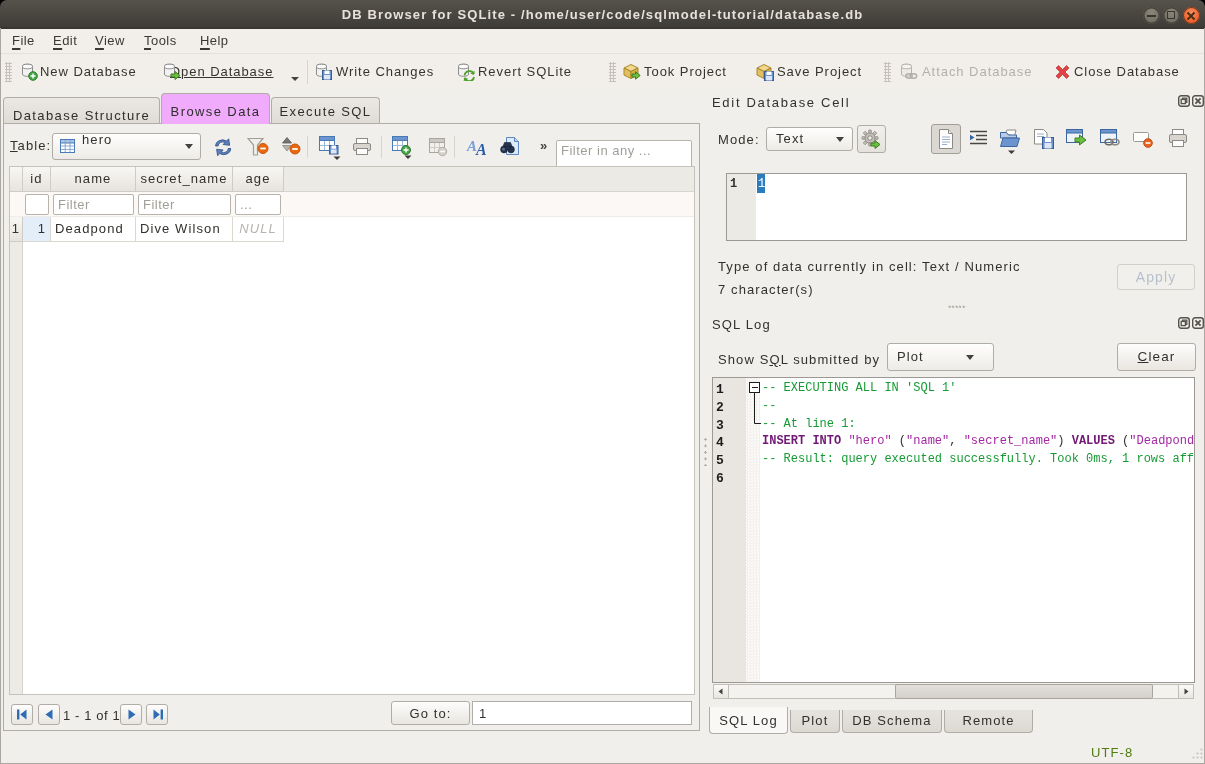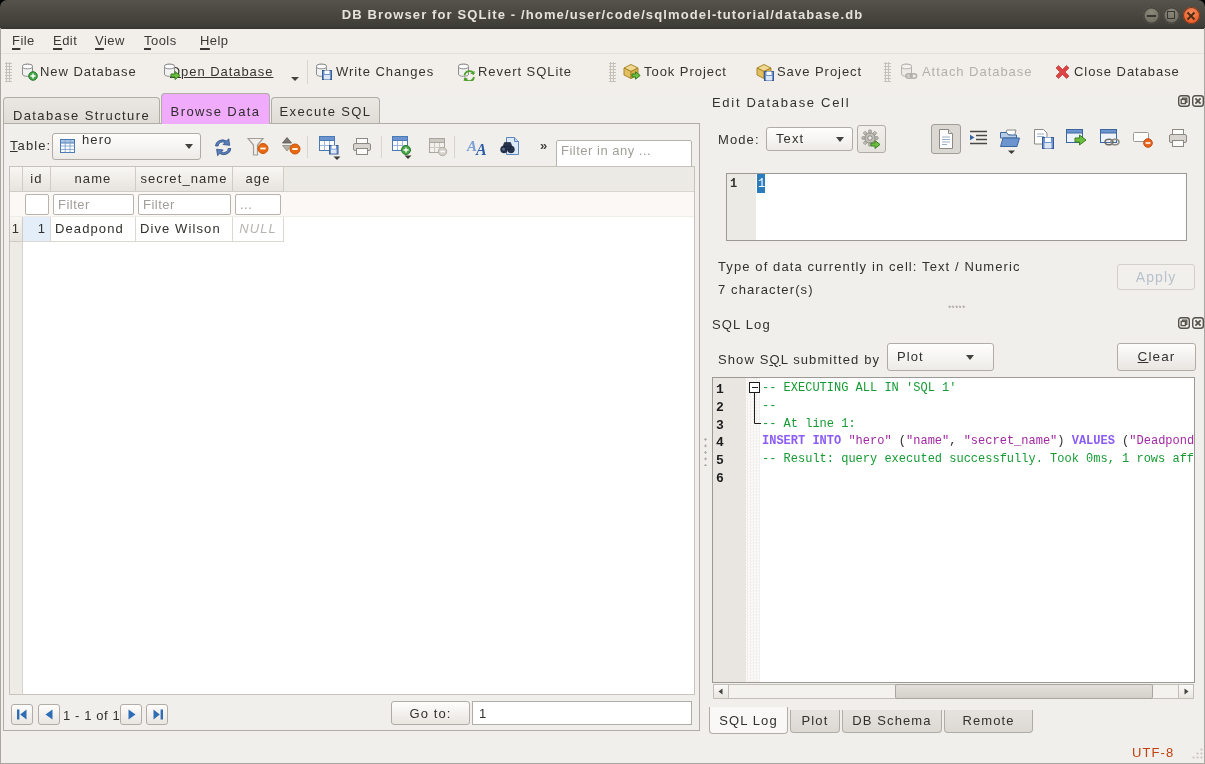--- a/index.html
+++ b/index.html
@@ -39,21 +39,21 @@
 .filterbox { background:#fff; border:1px solid #b7b3ad; border-radius:2px; height:21px;
   padding:2px 4px; color:#a19e98; letter-spacing:0.5px; }
 .cellline { border-right:1px solid #dbd8d2; }
 .btn { background:linear-gradient(#fdfdfc, #f3f1ee 50%, #e9e6e1);
   border:1px solid #b1ada6; border-radius:3px; }
 .combo { background:linear-gradient(#fefefd, #f5f3f0 60%, #edebe7);
   border:1px solid #b1ada6; border-radius:3px; }
 .carrow { width:0; height:0; border-left:4.5px solid transparent;
   border-right:4.5px solid transparent; border-top:5px solid #44423e; }
 .mono { font-family:"Liberation Mono", monospace; font-size:12px; white-space:pre; letter-spacing:0; }
-.kw { color:#8b5cf6; font-weight:bold; }
+.kw { color:#701a75; font-weight:bold; }
 .cm { color:#169b34; }
 .st { color:#a227a2; }
 </style>
 </head>
 <body>
 <div class="abs" id="titlebar">
     <div class="inner"></div>
   </div>
 <div class="abs" id="titletext">DB Browser for SQLite - /home/user/code/sqlmodel-tutorial/database.db</div>
 <div class="abs winbtn" style="left:1143px; background:radial-gradient(circle at 50% 30%, #8b8779, #6f6c61 75%); box-shadow:inset 0 0 0 1.5px #45433c;"></div>
@@ -403,13 +403,13 @@
 <svg class="abs" style="left:1190px; top:747px; z-index:51;" width="14" height="15">
  <g fill="#c9c5be">
       <circle cx="11.5" cy="2.5" r="1.1"></circle>
       <circle cx="7.5" cy="6.5" r="1.1"></circle>
       <circle cx="11.5" cy="6.5" r="1.1"></circle>
       <circle cx="3.5" cy="10.5" r="1.1"></circle>
       <circle cx="7.5" cy="10.5" r="1.1"></circle>
       <circle cx="11.5" cy="10.5" r="1.1"></circle>
     </g>
 </svg>
-<div class="abs" style="left:1132px; top:745px; color:#c2410c;">UTF-8</div>
+<div class="abs" style="left:1091px; top:745px; color:#4d7c0f;">UTF-8</div>
 
 </body></html>

